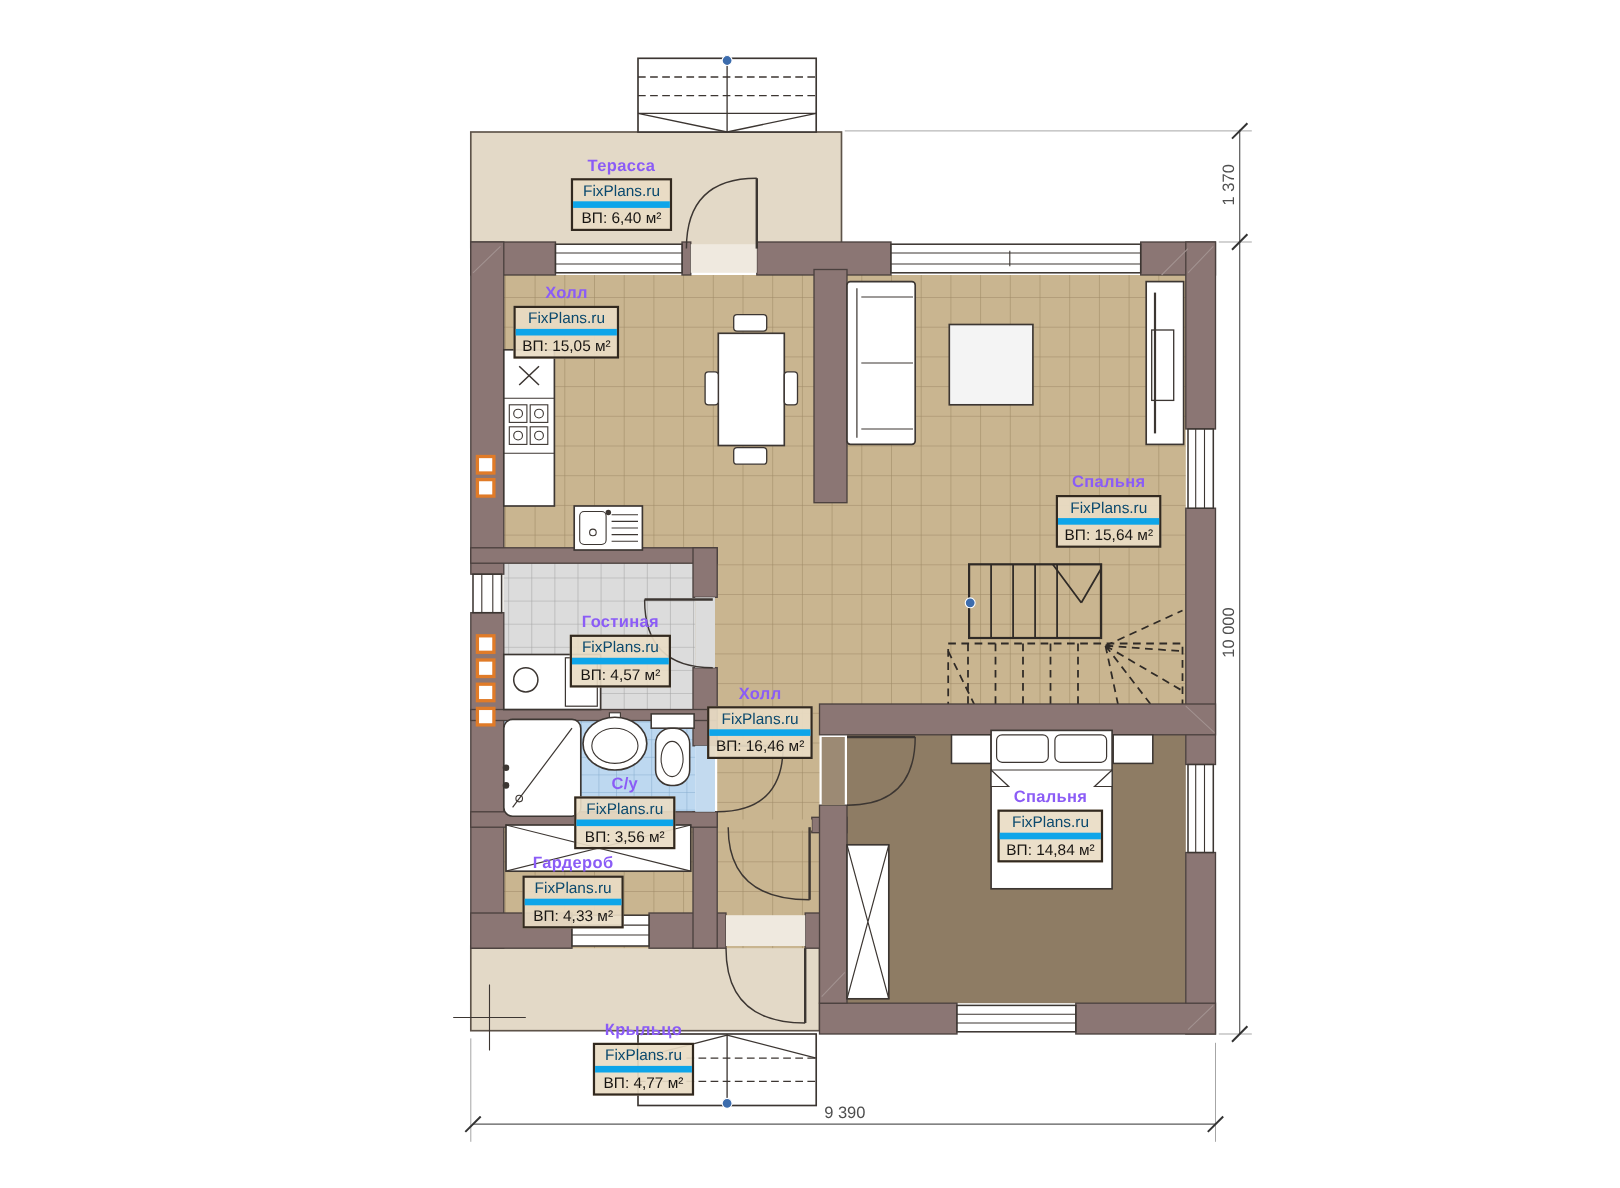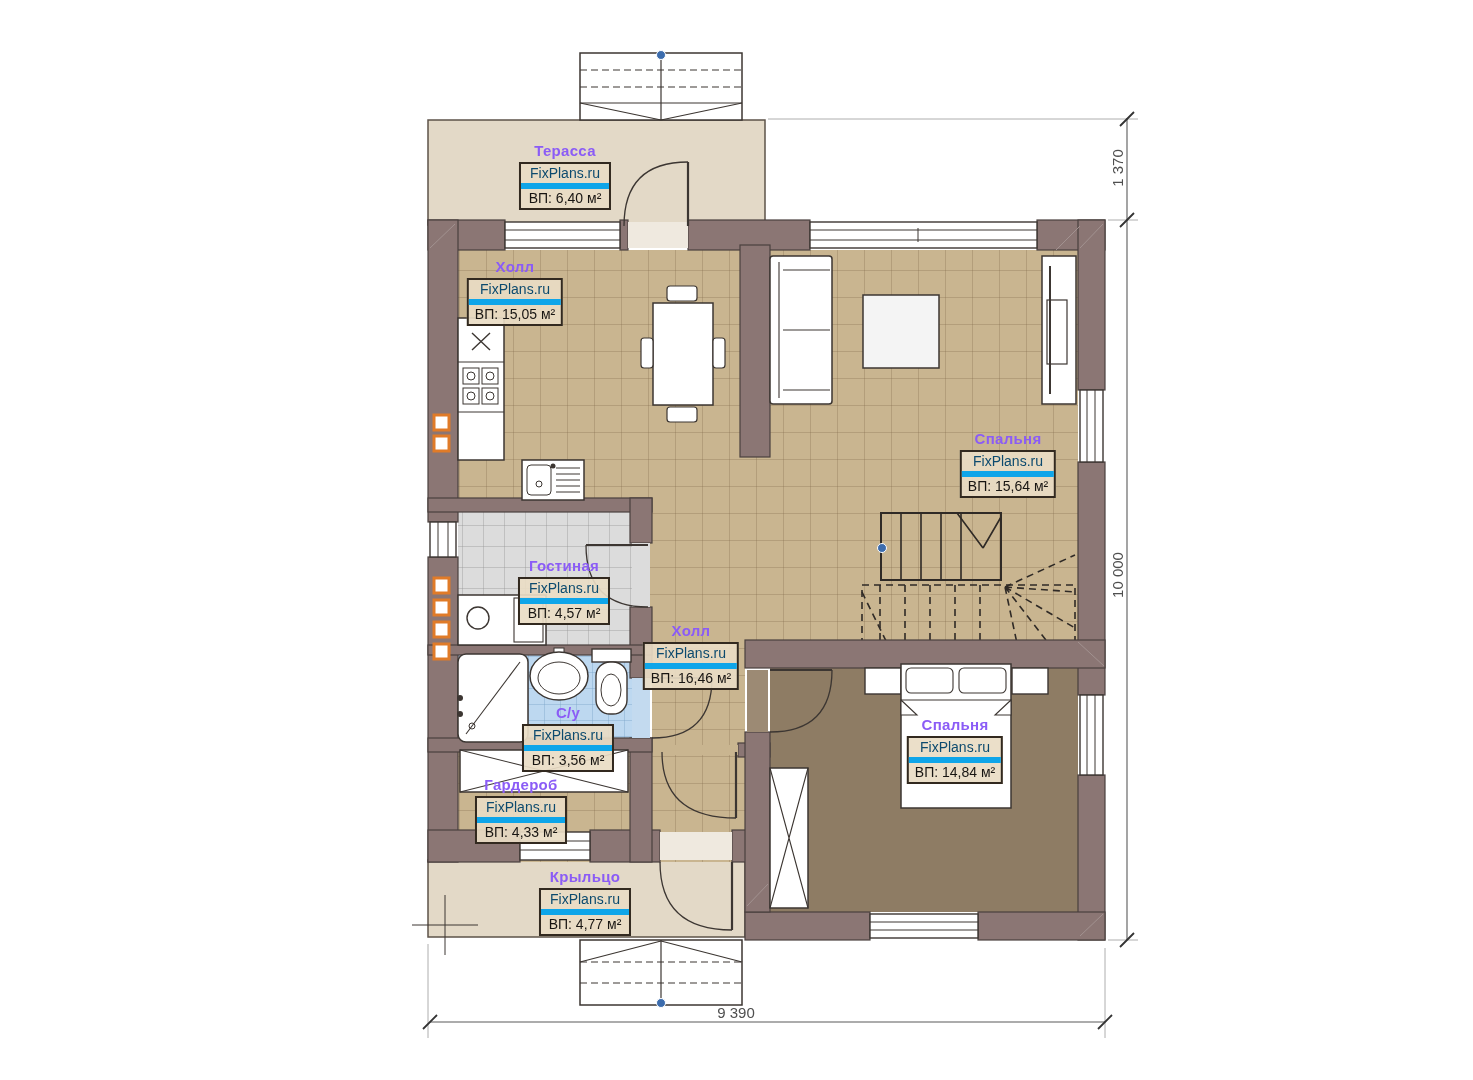--- a/index.html
+++ b/index.html
@@ -361,25 +361,25 @@
   </div>
 
   <div class="room-label" style="left:955px;top:716px">
     <div class="room-title">Спальня</div>
     <div class="room-box">
       <div class="r1">FixPlans.ru</div>
       <div class="r2">ВП: 14,84 м²</div>
     </div>
   </div>
 
-  <div class="room-label" style="left:585px;top:868px">
+  <div class="room-label" style="left:585px;top:928px">
     <div class="room-title">Крыльцо</div>
     <div class="room-box">
       <div class="r1">FixPlans.ru</div>
       <div class="r2">ВП: 4,77 м²</div>
     </div>
   </div>
 
   <div class="dim-label dim-v" style="left:1117px;top:168px">1 370</div>
   <div class="dim-label dim-v" style="left:1117px;top:575px">10 000</div>
-  <div class="dim-label dim-h" style="left:736px;top:1012px">9 390</div>
+  <div class="dim-label dim-h" style="left:768px;top:1012px">9 390</div>
 
 </div>
 
 </body></html>

